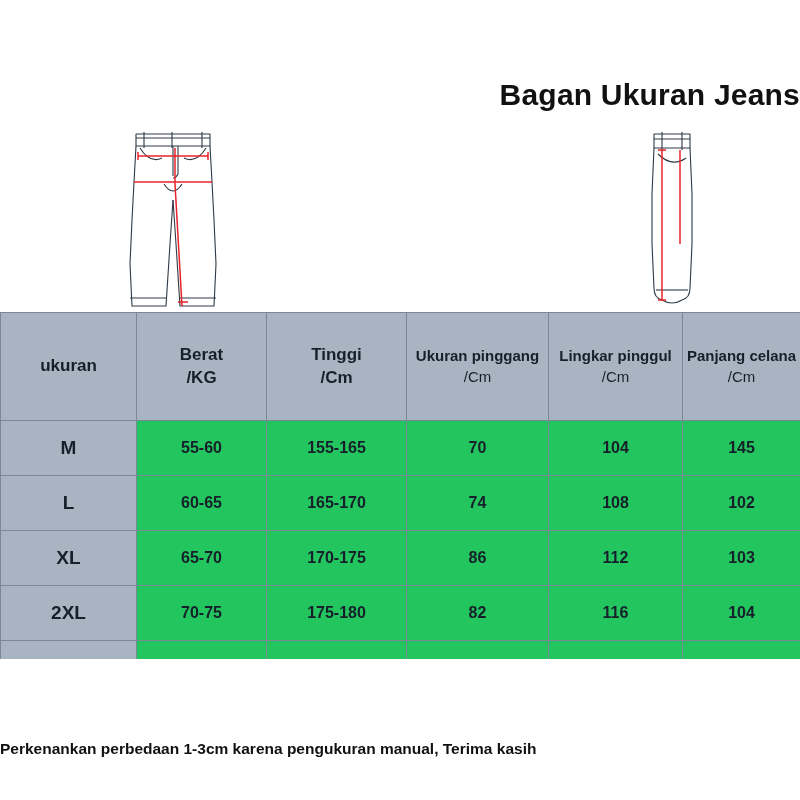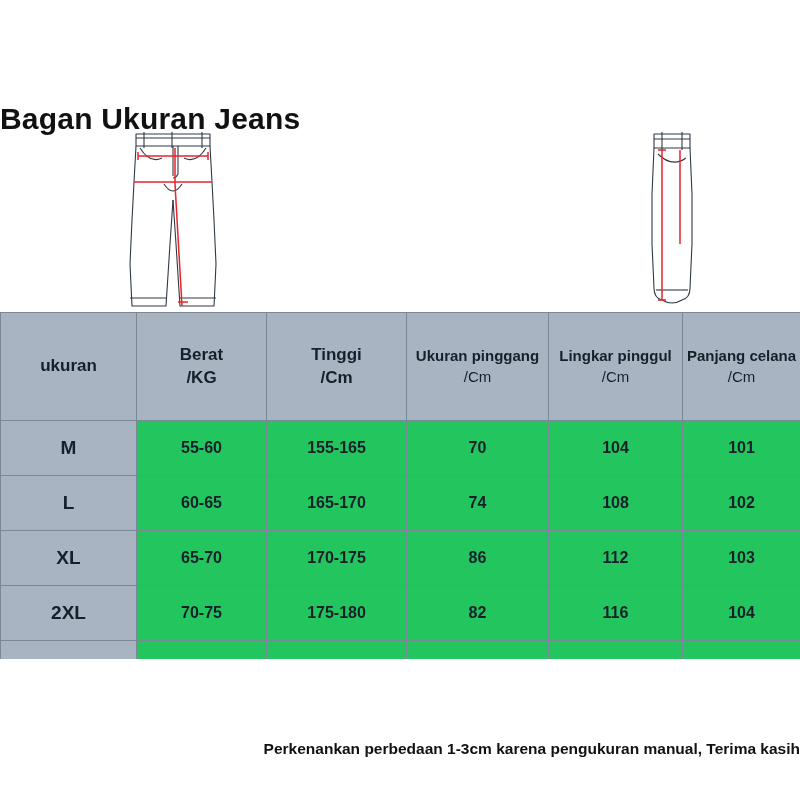--- a/index.html
+++ b/index.html
@@ -11,26 +11,25 @@
   }
   .page {
     position: relative;
     width: 800px; height: 800px;
     overflow: hidden;
     background: #ffffff;
   }
   .title {
     position: absolute;
     top: 78px; left: 0; width: 800px;
-    text-align: left;
+    text-align: right;
     font-size: 30px;
     font-weight: bold;
     color: #111111;
     letter-spacing: 0.2px;
-    margin-top: 24px;
   }
   .figures {
     position: absolute;
     top: 124px; left: 0; width: 800px; height: 190px;
   }
   .fig-left { position: absolute; left: 118px; top: 0; }
   .fig-right { position: absolute; left: 632px; top: 0; }
 
   table.size-table {
     position: absolute;
@@ -85,21 +84,21 @@
     background: #a9b4c2;
     font-size: 19px;
     font-weight: bold;
   }
   tbody tr.partial { height: 18px; }
   tbody tr.partial td { border-bottom: none; }
 
   .footnote {
     position: absolute;
     bottom: 42px; left: 0; width: 800px;
-    text-align: right;
+    text-align: left;
     font-size: 15.5px;
     font-weight: bold;
     color: #111111;
   }
 </style>
 </head>
 <body>
 
 <div class="page">
 
@@ -208,21 +207,21 @@
         </th>
       </tr>
     </thead>
     <tbody>
       <tr>
         <td class="size-cell">M</td>
         <td>55-60</td>
         <td>155-165</td>
         <td>70</td>
         <td>104</td>
-        <td>101</td>
+        <td>145</td>
       </tr>
       <tr>
         <td class="size-cell">L</td>
         <td>60-65</td>
         <td>165-170</td>
         <td>74</td>
         <td>108</td>
         <td>102</td>
       </tr>
       <tr>

